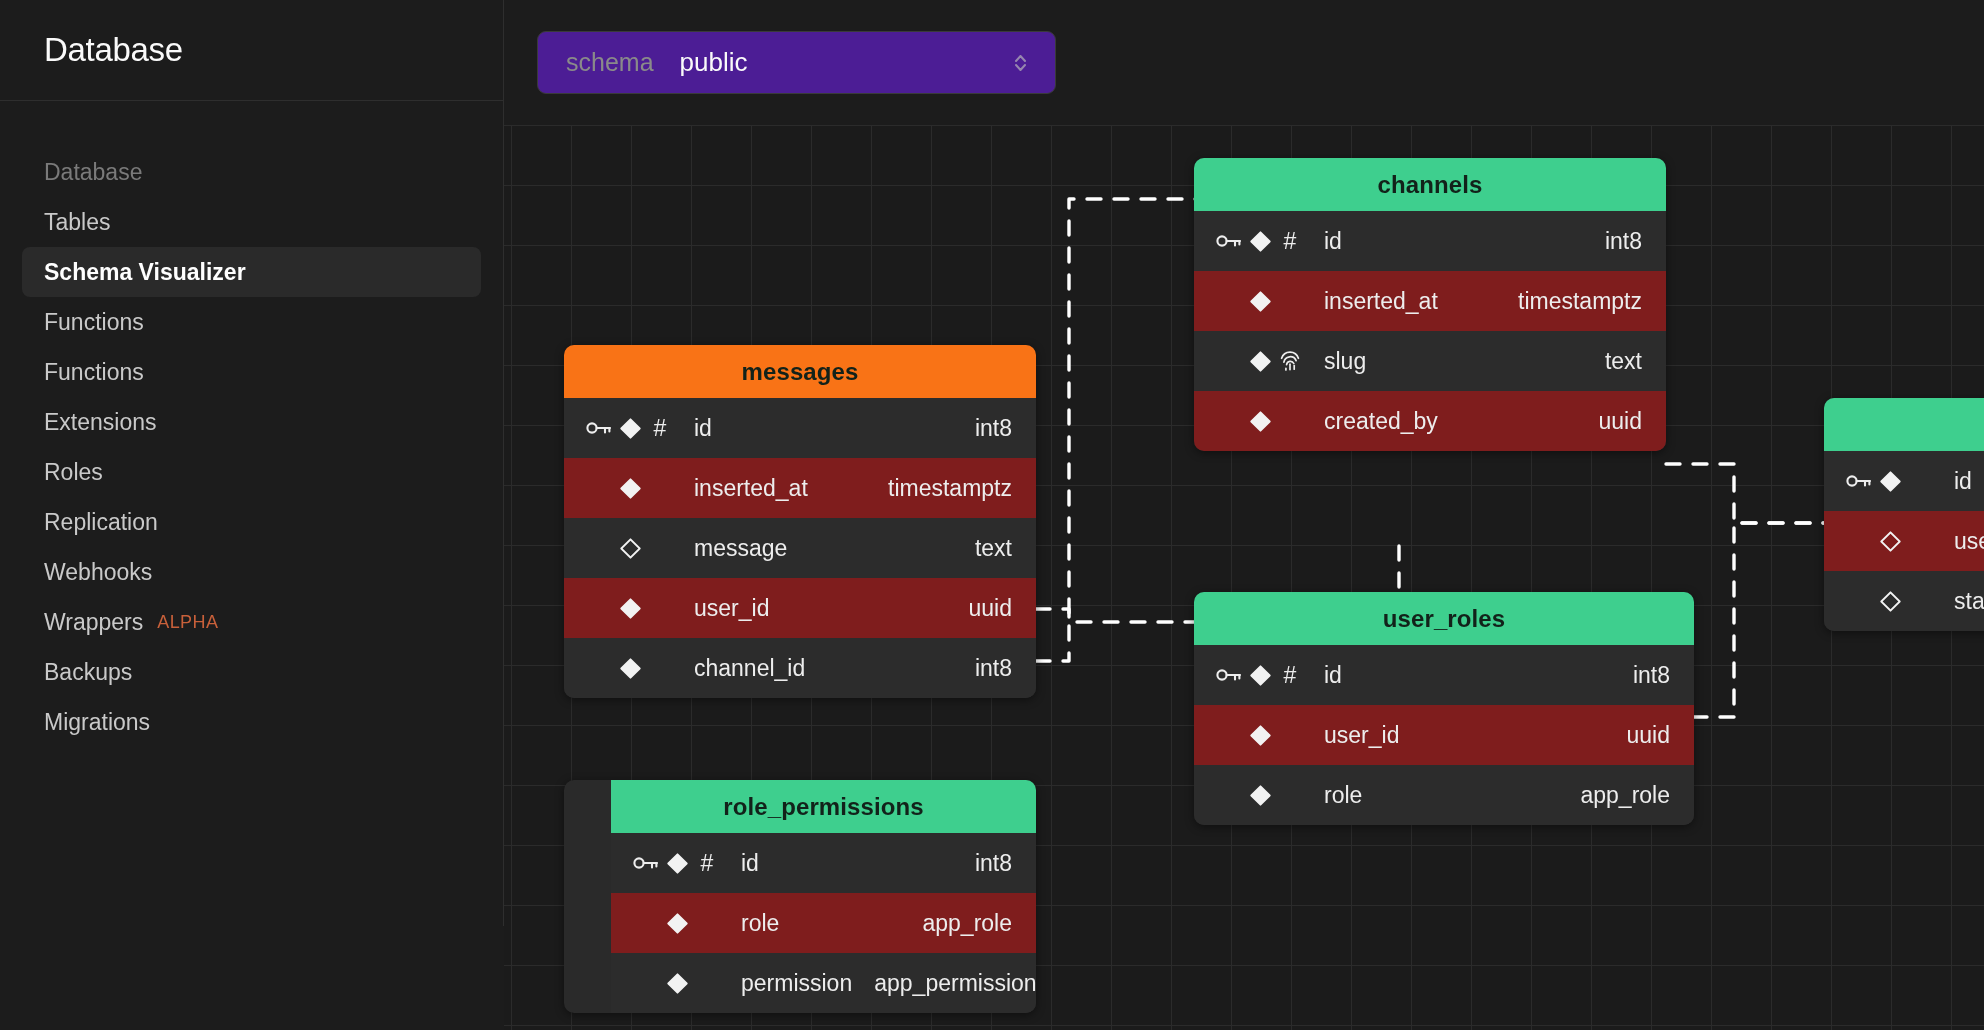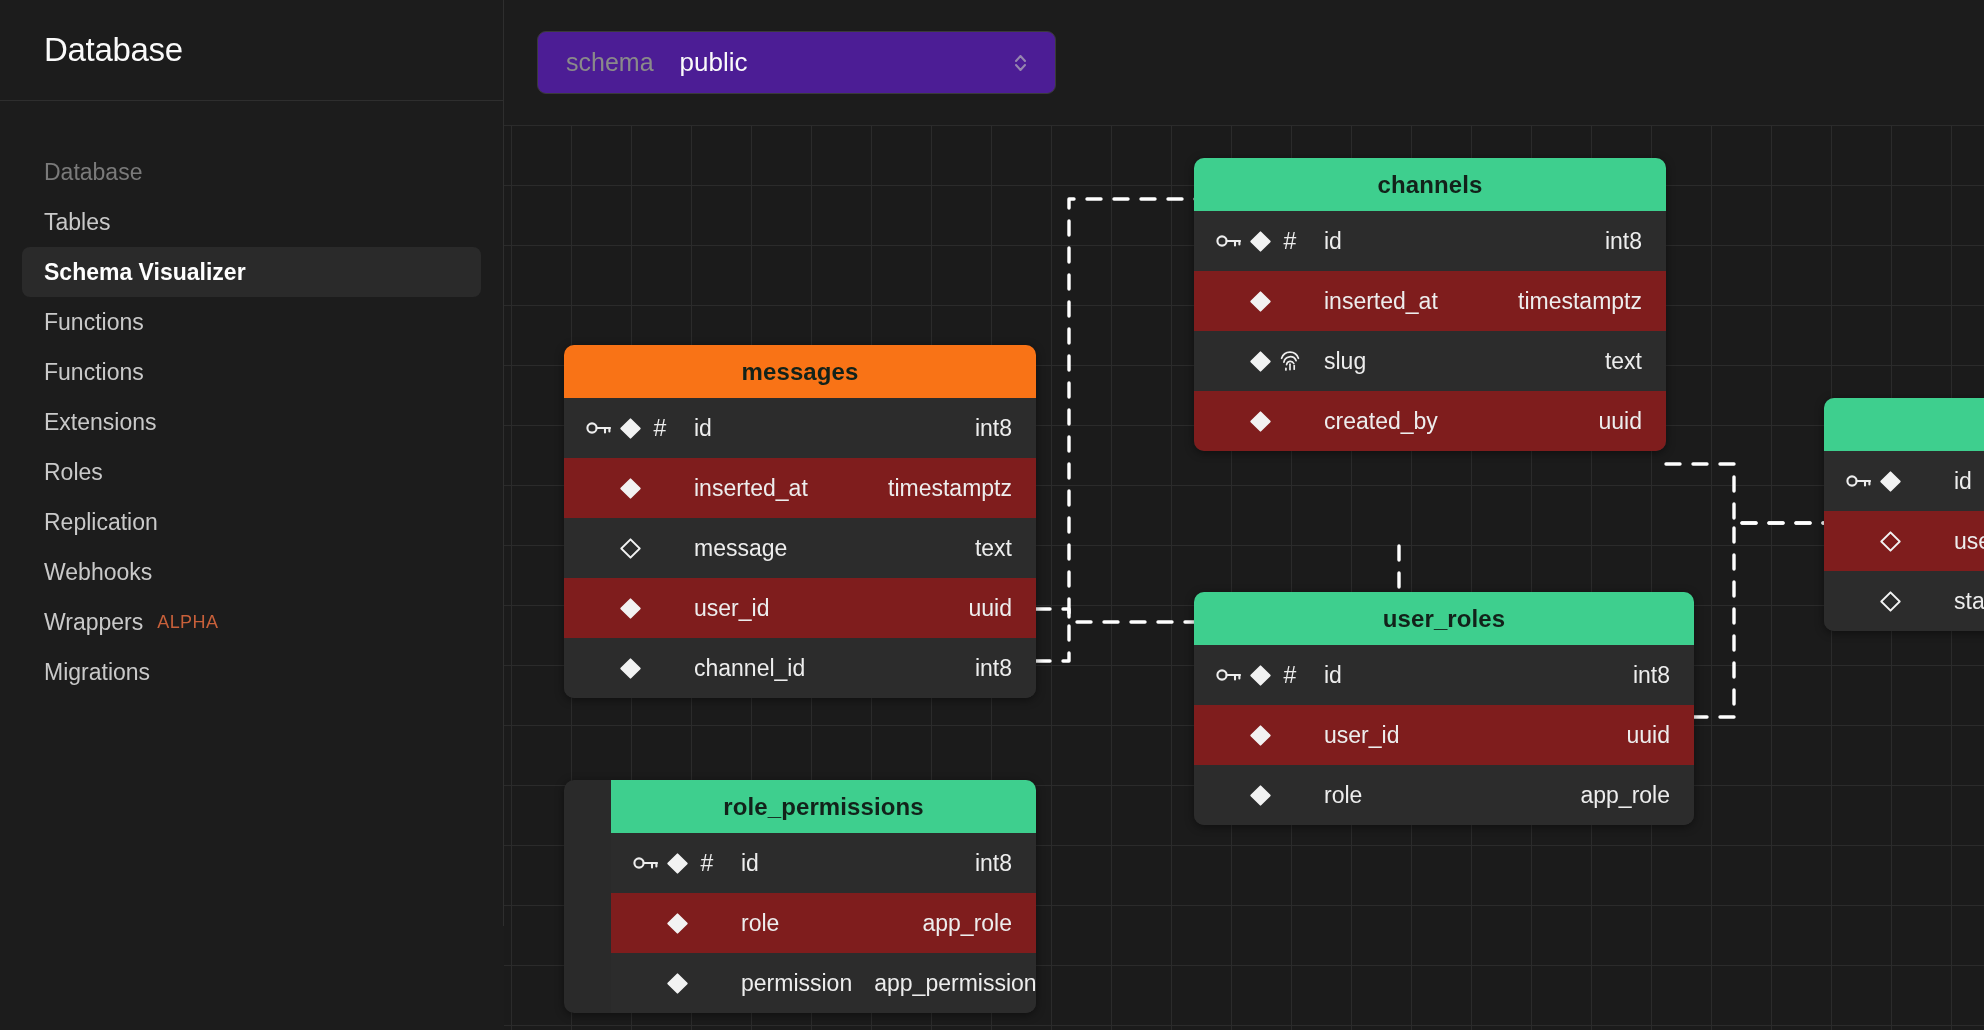--- a/index.html
+++ b/index.html
@@ -167,20 +167,23 @@
           </div>
           <div class="nav-item">
             <span>Replication</span>
           </div>
           <div class="nav-item">
             <span>Webhooks</span>
           </div>
           <div class="nav-item">
             <span>Wrappers</span>
             <span class="nav-badge" style="color: rgb(200, 96, 58);">ALPHA</span>
+          </div>
+          <div class="nav-item">
+            <span>Backups</span>
           </div>
           <div class="nav-item">
             <span>Migrations</span>
           </div>
         </div>
     </nav>
   </aside>
 
   <section id="main">
 

